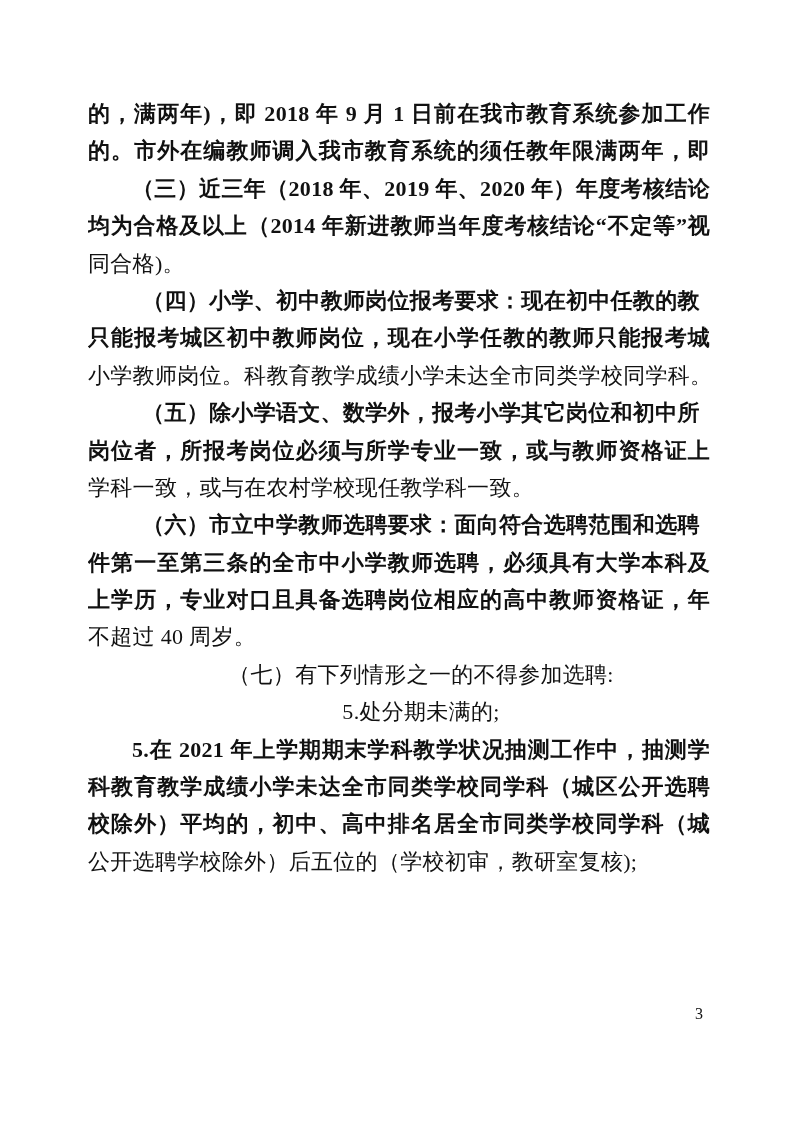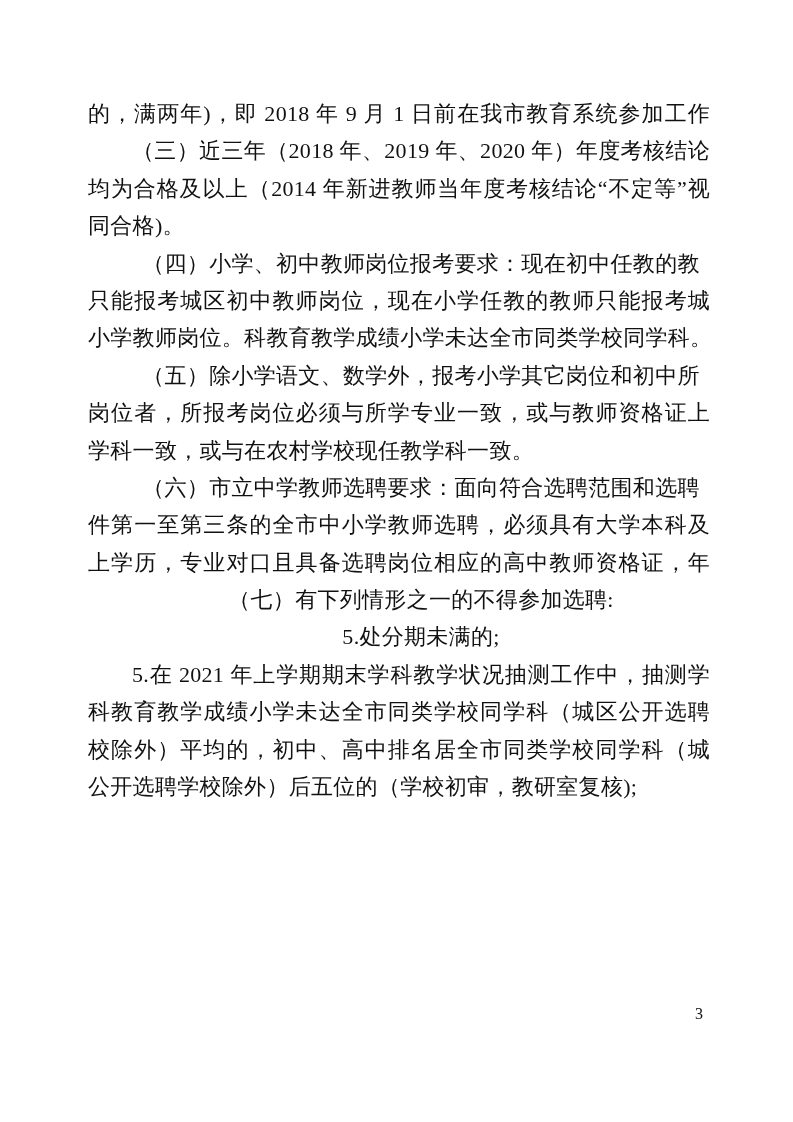--- a/index.html
+++ b/index.html
@@ -29,52 +29,55 @@
     white-space: nowrap;
     text-align: left;
     letter-spacing: 0.3px;
   }
   .line.just {
     text-align: justify;
     text-align-last: justify;
     text-justify: inter-character;
     white-space: normal;
     overflow: hidden;
+    font-weight: bold;
   }
   .line.ind {
     text-indent: 2em;
     text-align: center;
   }
   .page-number {
     position: absolute;
     top: 1003px;
     right: 90px;
     font-size: 16px;
     line-height: 22px;
     color: #111111;
   }
 </style>
 </head>
 <body>
 
 <div class="page">
   <div class="doc-body">
       <div class="line just">的，满两年)，即 2018 年 9 月 1 日前在我市教育系统参加工作</div>
+      <div class="line just">的。市外在编教师调入我市教育系统的须任教年限满两年，即</div>
       <div class="line just ind">（三）近三年（2018 年、2019 年、2020 年）年度考核结论</div>
       <div class="line just">均为合格及以上（2014 年新进教师当年度考核结论“不定等”视</div>
       <div class="line">同合格)。</div>
       <div class="line just ind">（四）小学、初中教师岗位报考要求：现在初中任教的教师</div>
       <div class="line just">只能报考城区初中教师岗位，现在小学任教的教师只能报考城区</div>
       <div class="line">小学教师岗位。科教育教学成绩小学未达全市同类学校同学科。</div>
       <div class="line just ind">（五）除小学语文、数学外，报考小学其它岗位和初中所有</div>
       <div class="line just">岗位者，所报考岗位必须与所学专业一致，或与教师资格证上的</div>
       <div class="line">学科一致，或与在农村学校现任教学科一致。</div>
       <div class="line just ind">（六）市立中学教师选聘要求：面向符合选聘范围和选聘条</div>
       <div class="line just">件第一至第三条的全市中小学教师选聘，必须具有大学本科及以</div>
       <div class="line just">上学历，专业对口且具备选聘岗位相应的高中教师资格证，年龄</div>
+      <div class="line">不超过 40 周岁。</div>
       <div class="line ind">（七）有下列情形之一的不得参加选聘:</div>
       <div class="line ind">5.处分期未满的;</div>
       <div class="line just ind">5.在 2021 年上学期期末学科教学状况抽测工作中，抽测学</div>
       <div class="line just">科教育教学成绩小学未达全市同类学校同学科（城区公开选聘学</div>
       <div class="line just">校除外）平均的，初中、高中排名居全市同类学校同学科（城区</div>
       <div class="line">公开选聘学校除外）后五位的（学校初审，教研室复核);</div>
     </div>
   <div class="page-number">3</div>
 </div>
 

